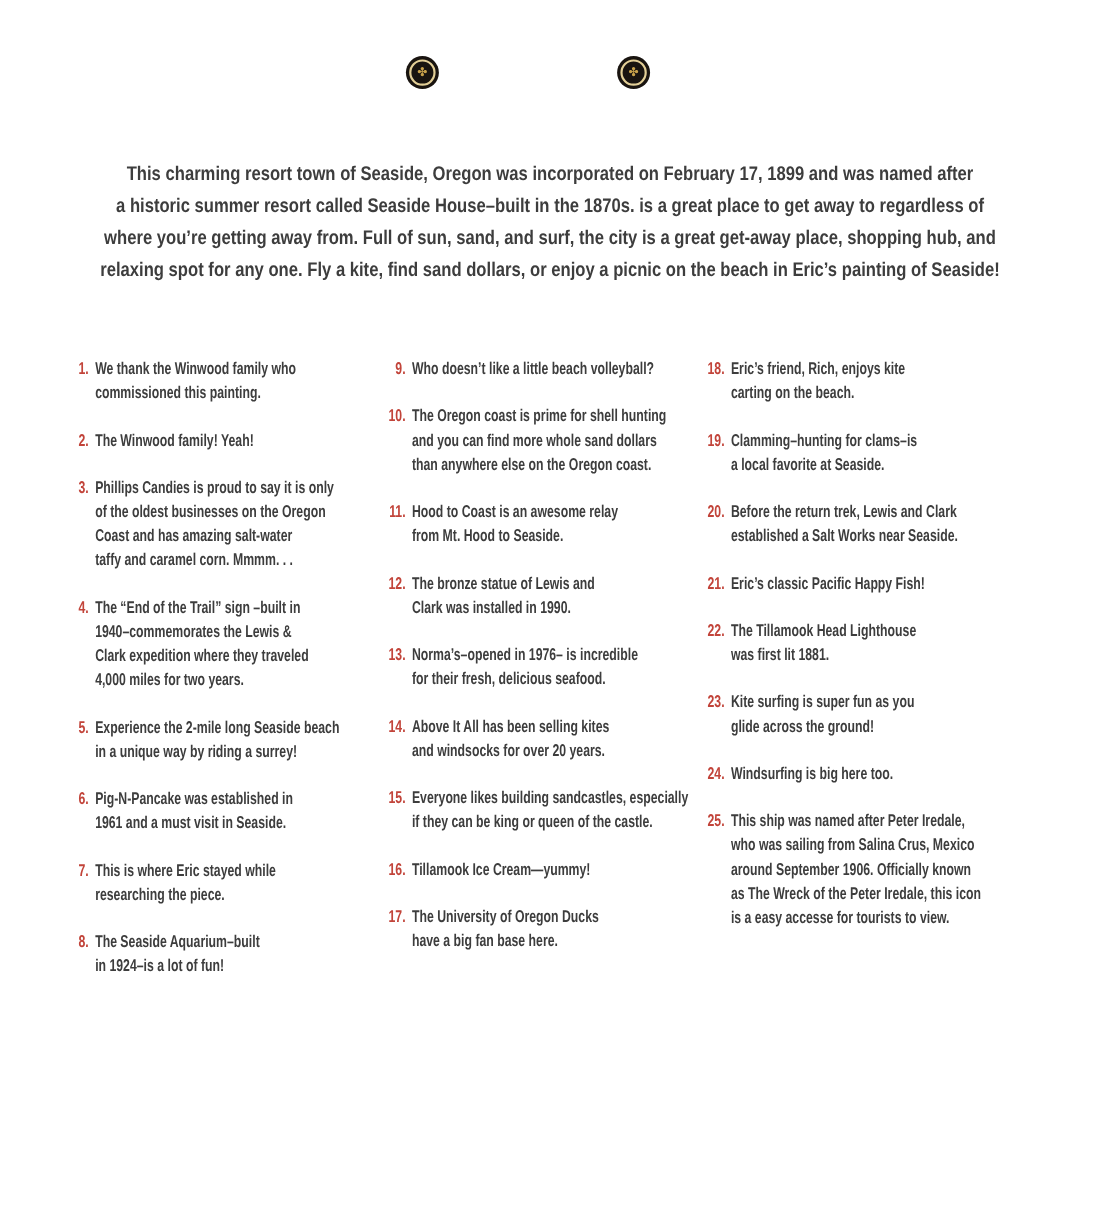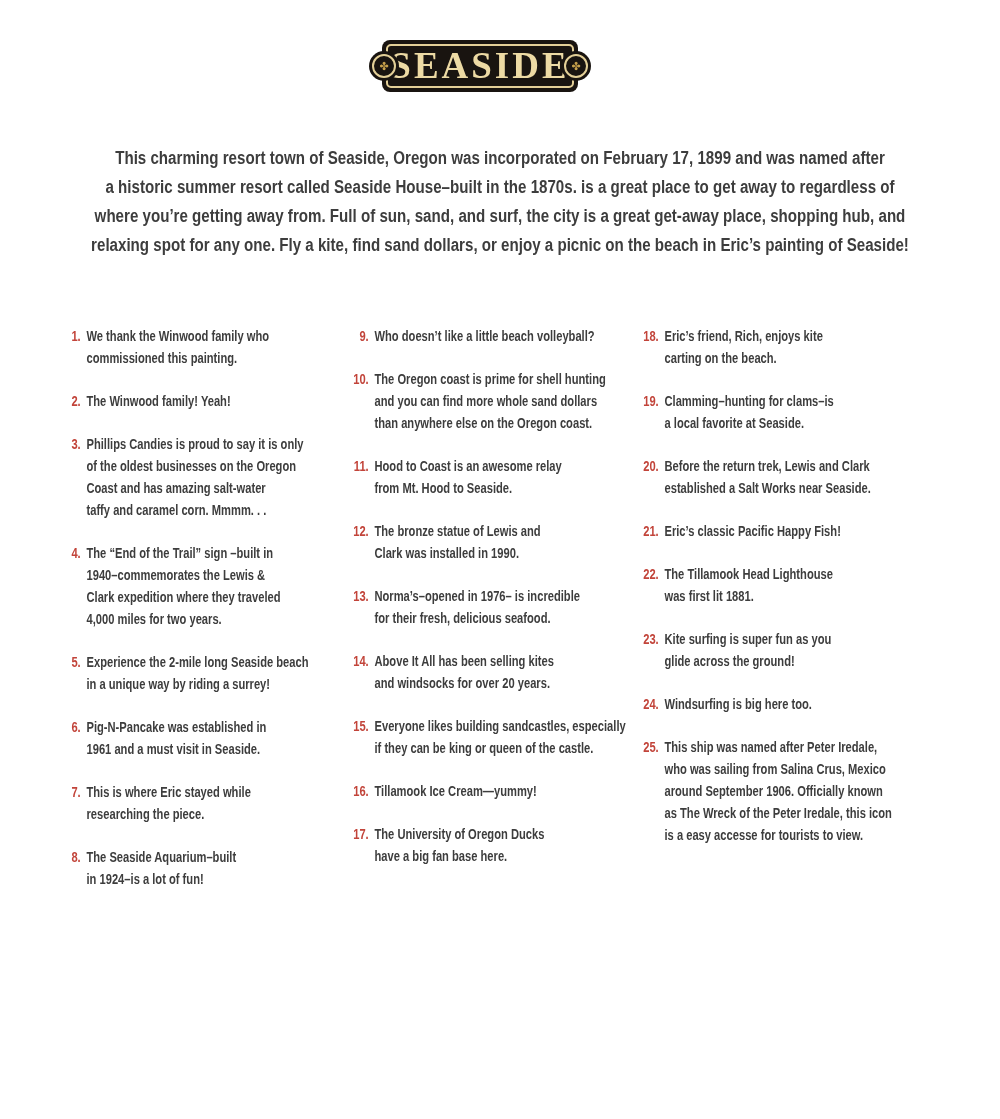--- a/index.html
+++ b/index.html
@@ -65,23 +65,20 @@
   .item{display:flex;margin-bottom:21px;}
   .num{flex:0 0 26px;text-align:right;color:var(--red);margin-right:8px;}
   .txt{white-space:pre-line;}
 </style>
 </head>
 <body>
 
 <div class="page">
 
   <div class="logo">
-    <div class="logo-body">
-      <span class="logo-text">SEASIDE</span>
-    </div>
     <div class="logo-cap left">
       <span class="ornament">✤</span>
     </div>
     <div class="logo-cap right">
       <span class="ornament">✤</span>
     </div>
   </div>
 
   <div class="intro">
     <div class="intro-line">This charming resort town of Seaside, Oregon was incorporated on February 17, 1899 and was named after</div>

